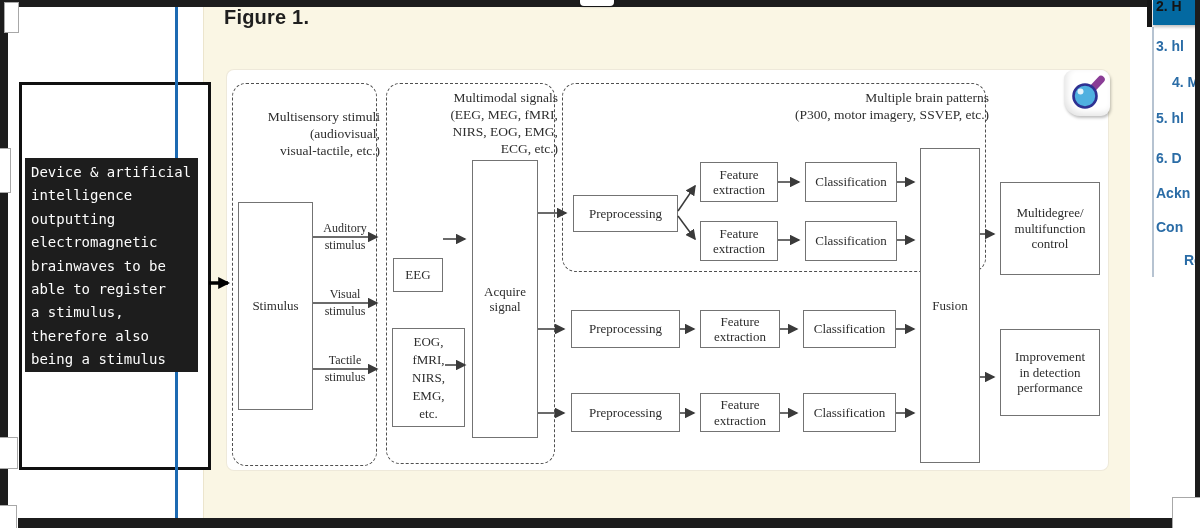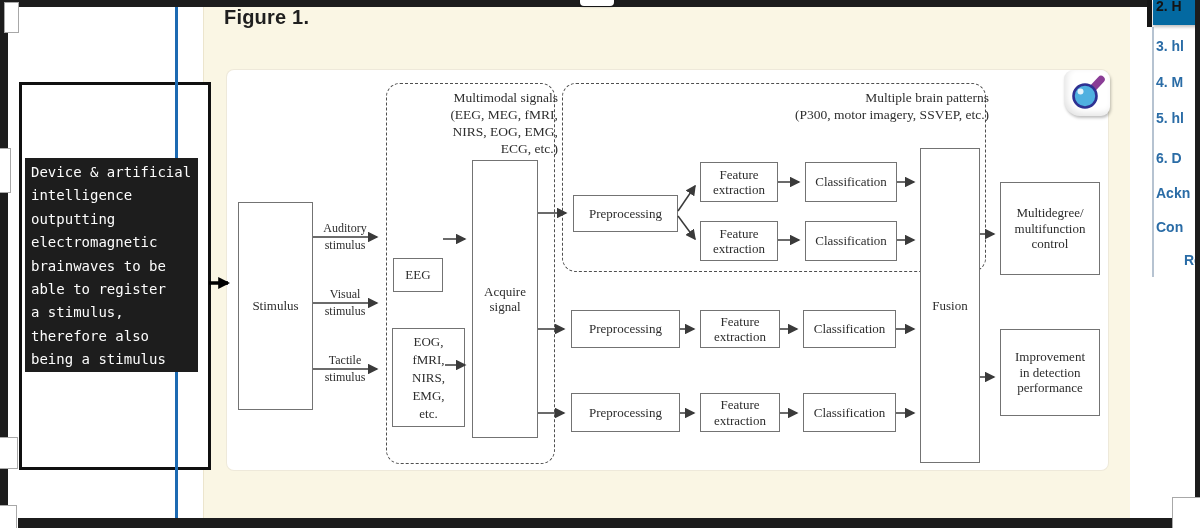--- a/index.html
+++ b/index.html
@@ -67,20 +67,25 @@
 outputting
 electromagnetic
 brainwaves to be
 able to register
 a stimulus,
 therefore also
 being a stimulus</div>
 
 <div class="abs" id="diagram">
 
+  <div class="group" style="left:232px;top:83px;width:145px;height:383px;">
+    <div class="gtitle" style="top:24px;">Multisensory stimuli
+(audiovisual,
+visual-tactile, etc.)</div>
+  </div>
   <div class="group" style="left:386px;top:83px;width:169px;height:381px;">
     <div class="gtitle" style="top:5px;">Multimodal signals
 (EEG, MEG, fMRI,
 NIRS, EOG, EMG,
 ECG, etc.)</div>
   </div>
   <div class="group" style="left:562px;top:83px;width:424px;height:189px;">
     <div class="gtitle" style="top:5px;">Multiple brain patterns
 (P300, motor imagery, SSVEP, etc.)</div>
   </div>
@@ -174,21 +179,21 @@
   </div>
 </div>
 
 <div class="abs sidebar">
   <div class="sb-line"></div>
   <div class="sb-thumb"></div>
   <div class="sb-chip">
     <div class="sb-active">2. H</div>
   </div>
   <div class="sb-item" style="top:38px;">3. hl</div>
-  <div class="sb-item" style="top:74px;">4. M</div>
+  <div class="sb-item" style="top:74px;margin-left:16px;">4. M</div>
   <div class="sb-item" style="top:110px;">5. hl</div>
   <div class="sb-item" style="top:150px;">6. D</div>
   <div class="sb-item" style="top:185px;">Ackn</div>
   <div class="sb-item" style="top:219px;">Con</div>
   <div class="sb-item" style="top:252px;padding-left:28px;">Refe</div>
 </div>
 
 <div class="abs frame" style="left:8px;top:0;width:1139px;height:7px;"></div>
 <div class="abs toptab" style="left:580px;top:0;width:34px;height:6px;"></div>
 <div class="abs frame" style="left:0;top:0;width:8px;height:528px;"></div>

